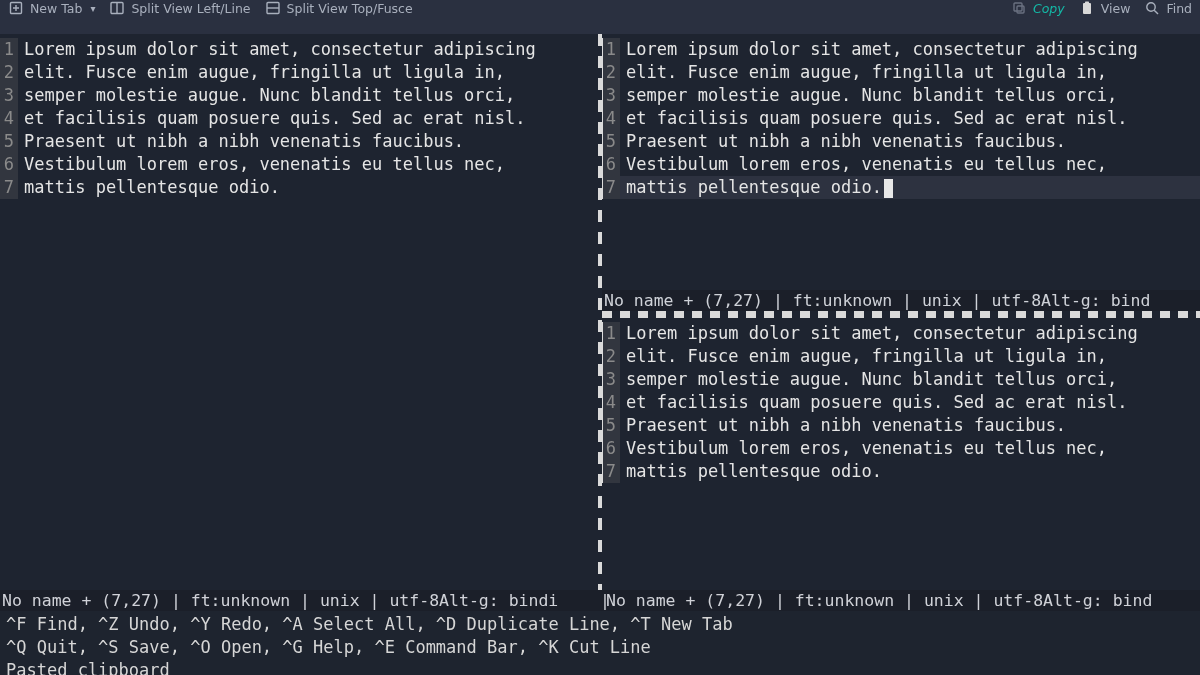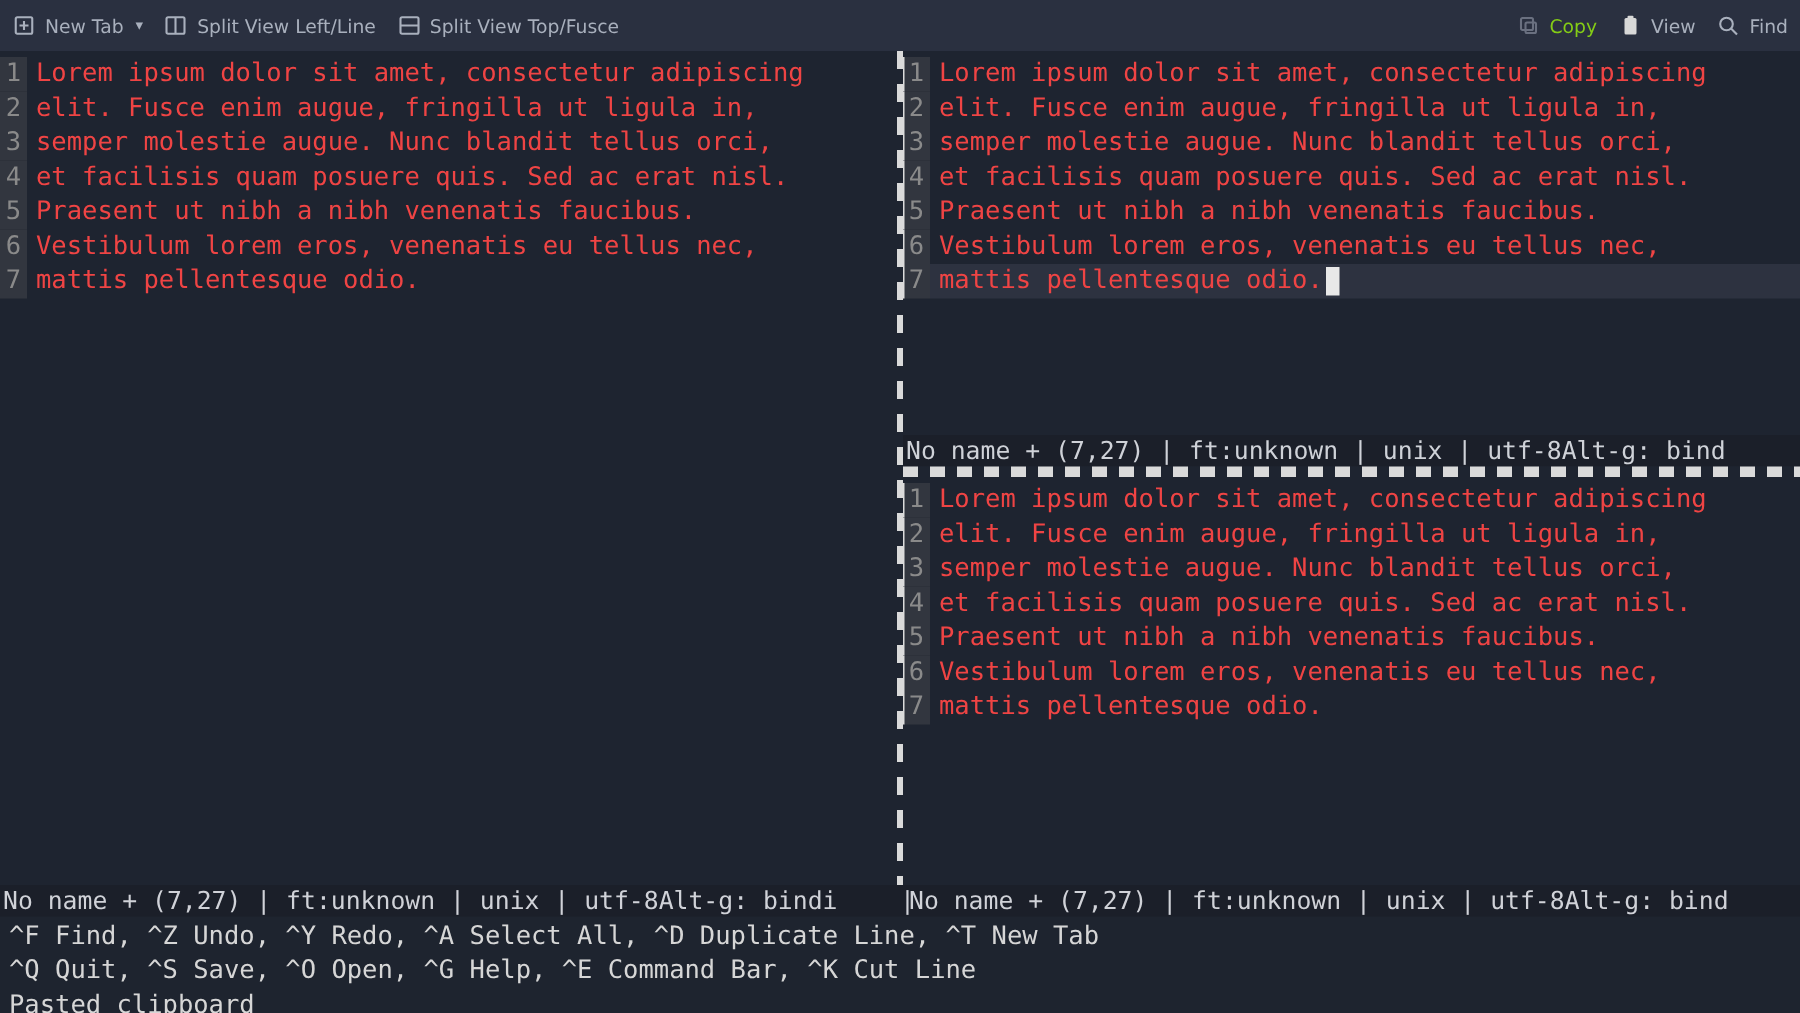--- a/index.html
+++ b/index.html
@@ -9,32 +9,32 @@
     font-family: "DejaVu Sans Mono","Menlo","Consolas",monospace;
     color: #d0d0d0;
     overflow: hidden;
     font-size: 14px;
   }
   
   .toolbar {
     height: 34px;
     background: #2a3040;
     display: flex;
-    align-items: center;
+    align-items: flex-start;
     padding: 0 8px;
     gap: 14px;
     font-family: "DejaVu Sans","Segoe UI",sans-serif;
     font-size: 12.5px;
     color: #a9b0bd;
   }
   .toolbar .tbutton {
     display: flex; align-items: center; gap: 6px;
     cursor: pointer;
   }
-  .toolbar .tbutton.disabled { color: #84cc16; }
+  .toolbar .tbutton.disabled { color: #14b8a6; font-style: italic; }
   .toolbar .spacer { flex: 1; }
   .ticon { display:inline-flex; width:16px; height:16px; }
   .ticon svg { width:16px; height:16px; stroke:#a9b0bd; fill:none; stroke-width:1.4; }
   .ticon.disabled svg { stroke:#6a7080; }
   .caret { font-size:10px; margin-left:2px; color:#a9b0bd;}
   
   .editor-region {
     position: absolute;
     top: 34px; left:0; right:0;
     height: 556px;
@@ -60,21 +60,21 @@
   .bline { display:flex; }
   .gut {
     width:18px;
     text-align:right;
     padding-right:4px;
     color:#8a8a8a;
     background:#32363f;
   }
   .btxt {
     padding-left:6px;
-    color:#ef4444;
+    color:#e5e5e5;
     white-space:pre;
   }
   .pane-right .gut { border-left:1px solid #dcdcdc; }
   .hsep {
     height:7px;
     background: repeating-linear-gradient(to right,#dadada 0 10px,#1e2430 10px 18px);
   }
   .statusline {
     height:21px;
     background:#1b1f29;

